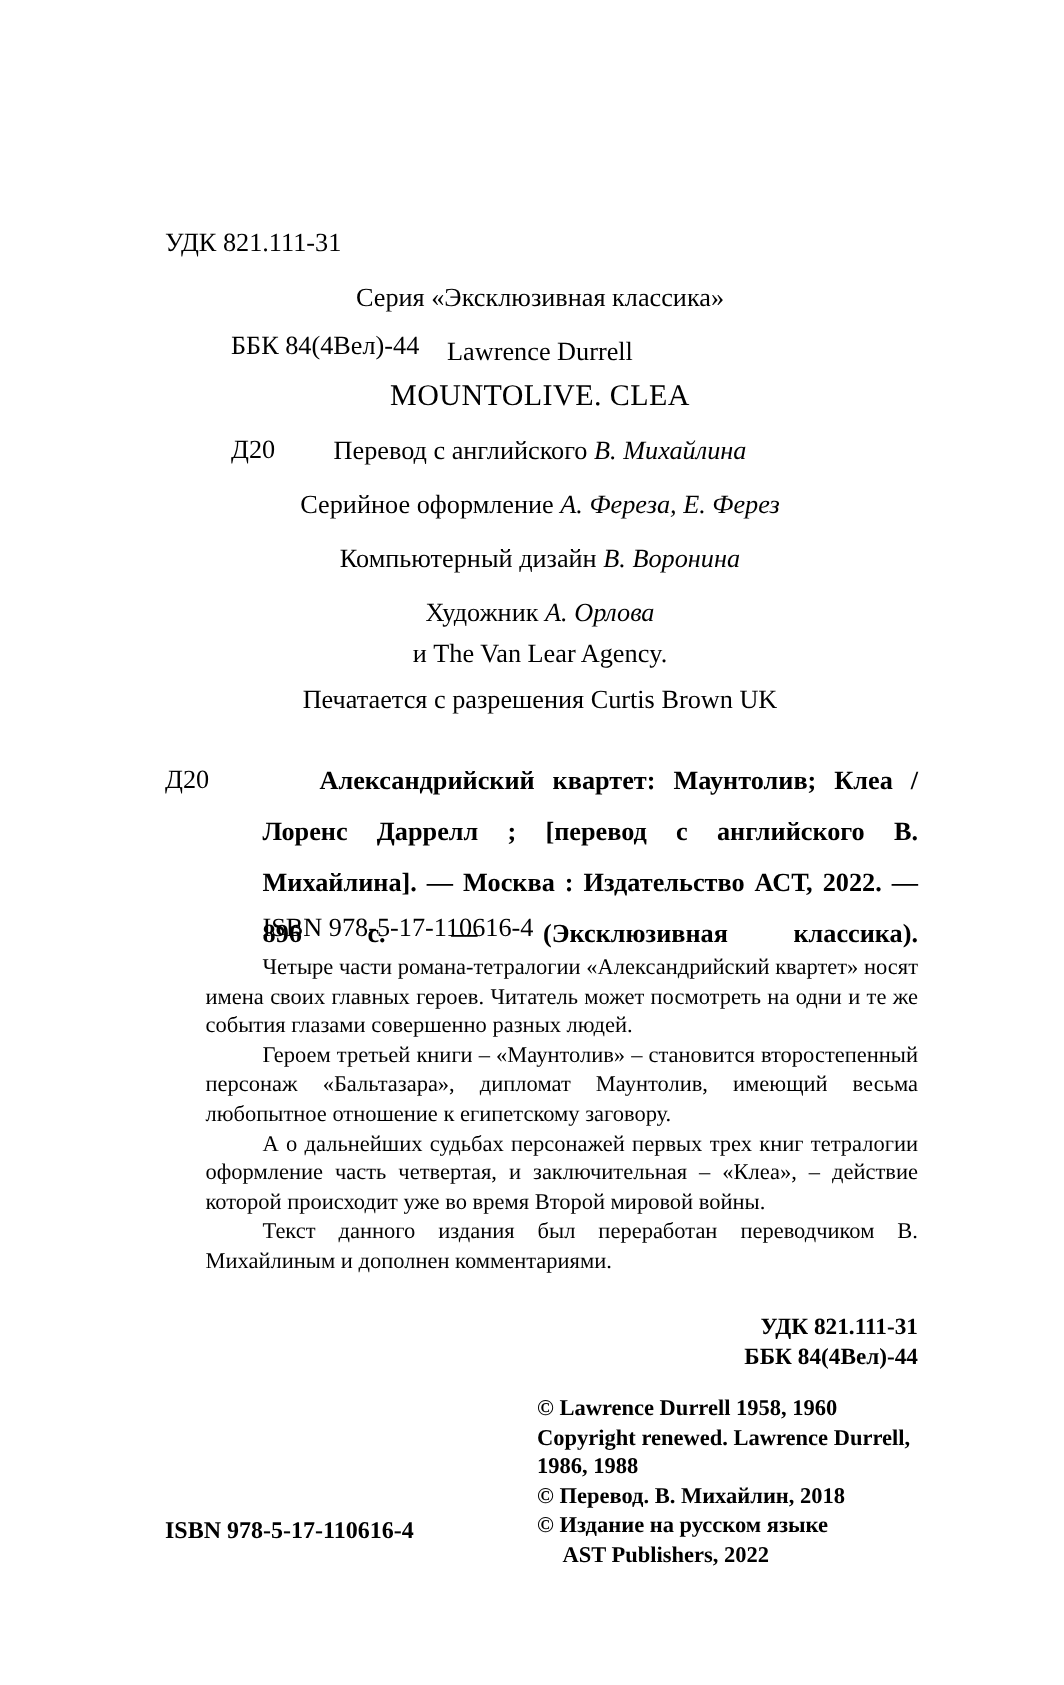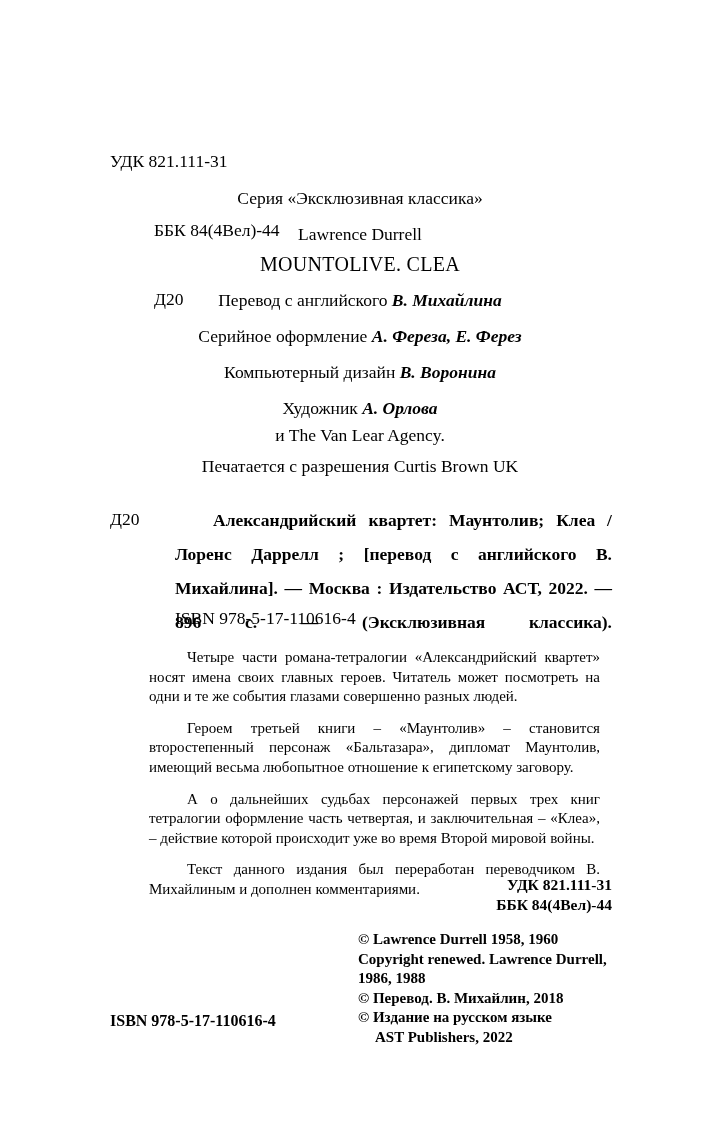--- a/index.html
+++ b/index.html
@@ -35,21 +35,21 @@
     left: 110px;
     top: 183px;
     width: 500px;
     text-align: center;
     font-size: 17.5px;
     line-height: 30px;
   }
   .credits .line { display: block; white-space: nowrap; }
   .credits .gap-before { margin-top: 6px; }
   .credits .title-en { font-size: 20px; letter-spacing: 0.3px; }
-  .credits i { font-style: italic; font-weight: bold; }
+  .credits i { font-style: italic; }
   .credits .permission { line-height: 25px; }
 
   
   .biblio {
     position: absolute;
     left: 110px;
     top: 484px;
     width: 502px;
     font-size: 17.5px;
   }
@@ -96,21 +96,21 @@
     position: absolute;
     left: 137px;
     top: 636px;
     width: 475px;
     font-size: 15px;
     line-height: 19.6px;
     text-align: justify;
     text-justify: inter-word;
   }
   .annotation p {
-    margin: 12px;
+    margin: 0;
     text-indent: 38px;
   }
 
   
   .codes-repeat {
     position: absolute;
     left: 312px;
     top: 875px;
     width: 300px;
     text-align: right;

